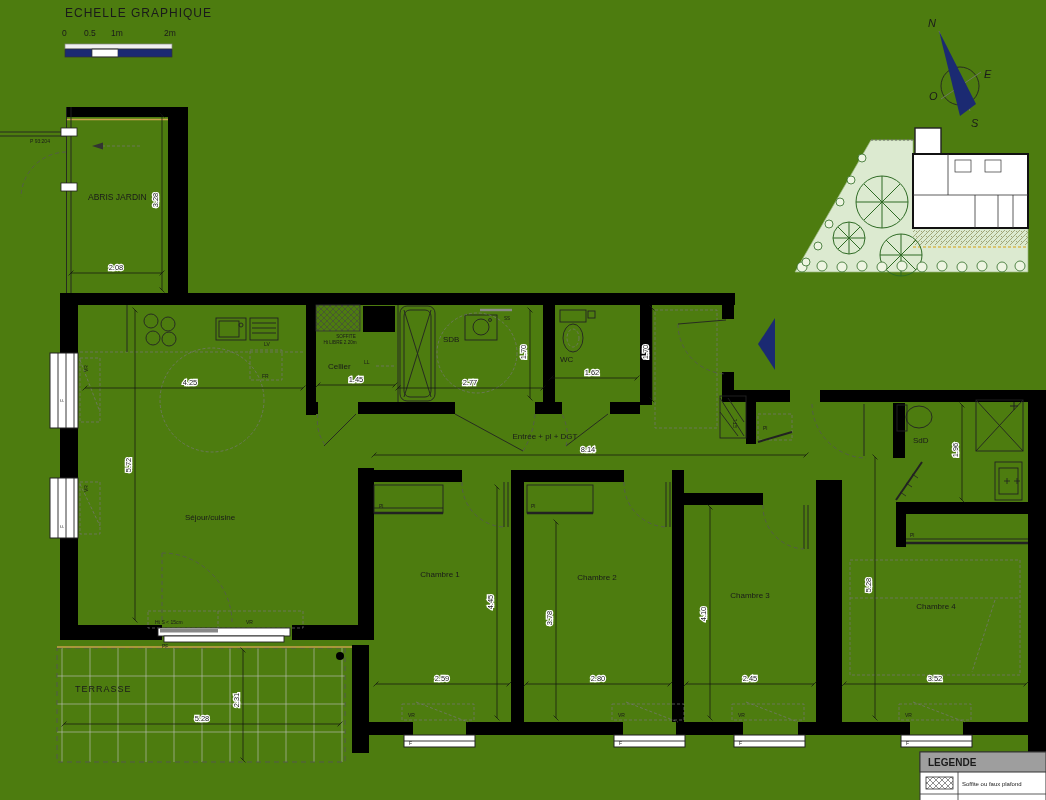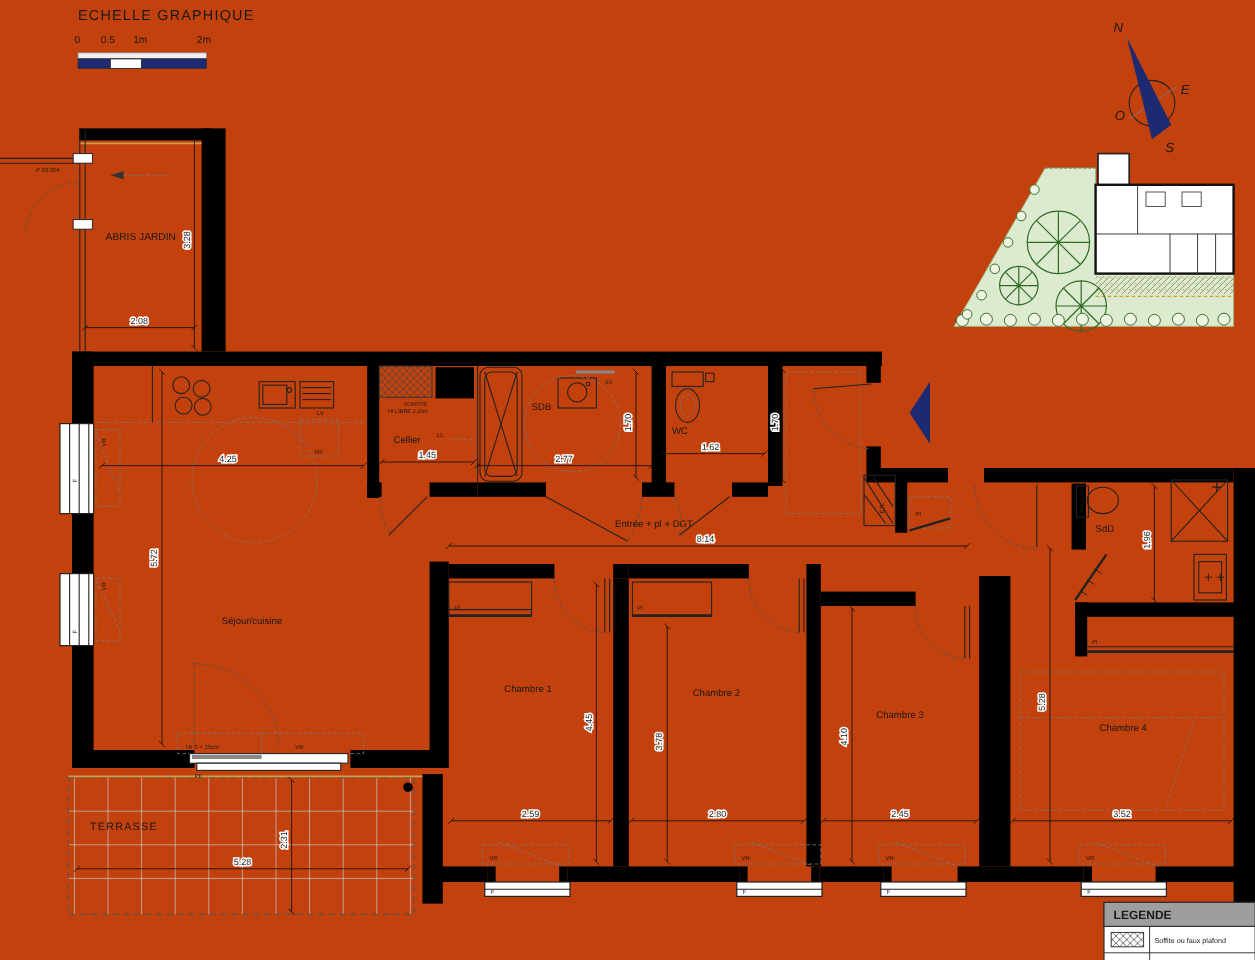--- a/index.html
+++ b/index.html
@@ -1,16 +1,16 @@
 <!DOCTYPE html>
 <html><head>
 <meta charset="utf-8">
 <style>
   html,body { margin:0; padding:0; background:#ffffff; }
-  #stage { position:relative; width:1046px; height:800px; background:#c2410c; overflow:hidden; }
+  #stage { position:relative; width:1046px; height:800px; background:#4d7c0f; overflow:hidden; }
   svg text { font-family:"Liberation Sans","DejaVu Sans",sans-serif; fill:#1a1a1a; }
   .halo { paint-order:stroke; stroke:#ffffff; stroke-width:2.5px; }
   .dim  { stroke:#111; stroke-width:0.7; fill:none;
           marker-start:url(#tk); marker-end:url(#tk); }
   .thin { stroke:#222; stroke-width:0.9; fill:none; }
   .dash { stroke:#555; stroke-width:0.8; fill:none; stroke-dasharray:4 3; }
   .dashf{ stroke:#777; stroke-width:0.7; fill:none; stroke-dasharray:3 2; }
   .wall { fill:#000; }
   .grid { stroke:#c4c4c4; stroke-width:0.6; }
   .tree { stroke:#2f6b25; stroke-width:1; fill:none; }

